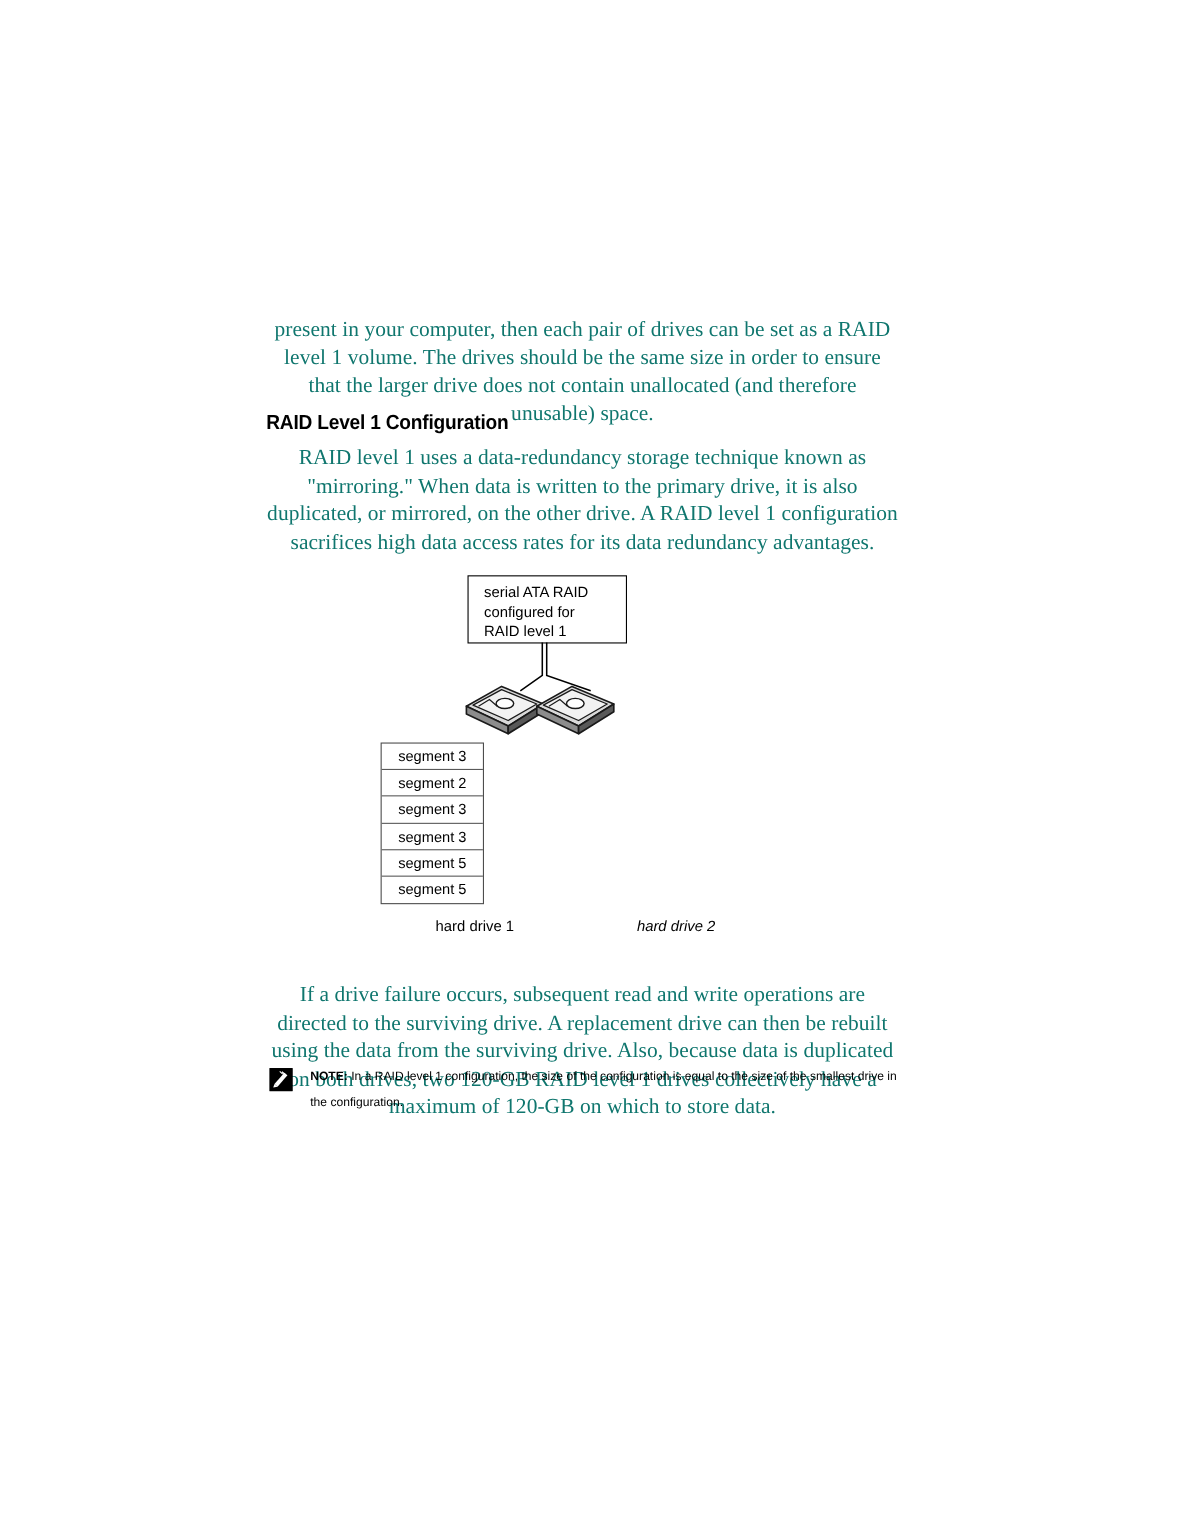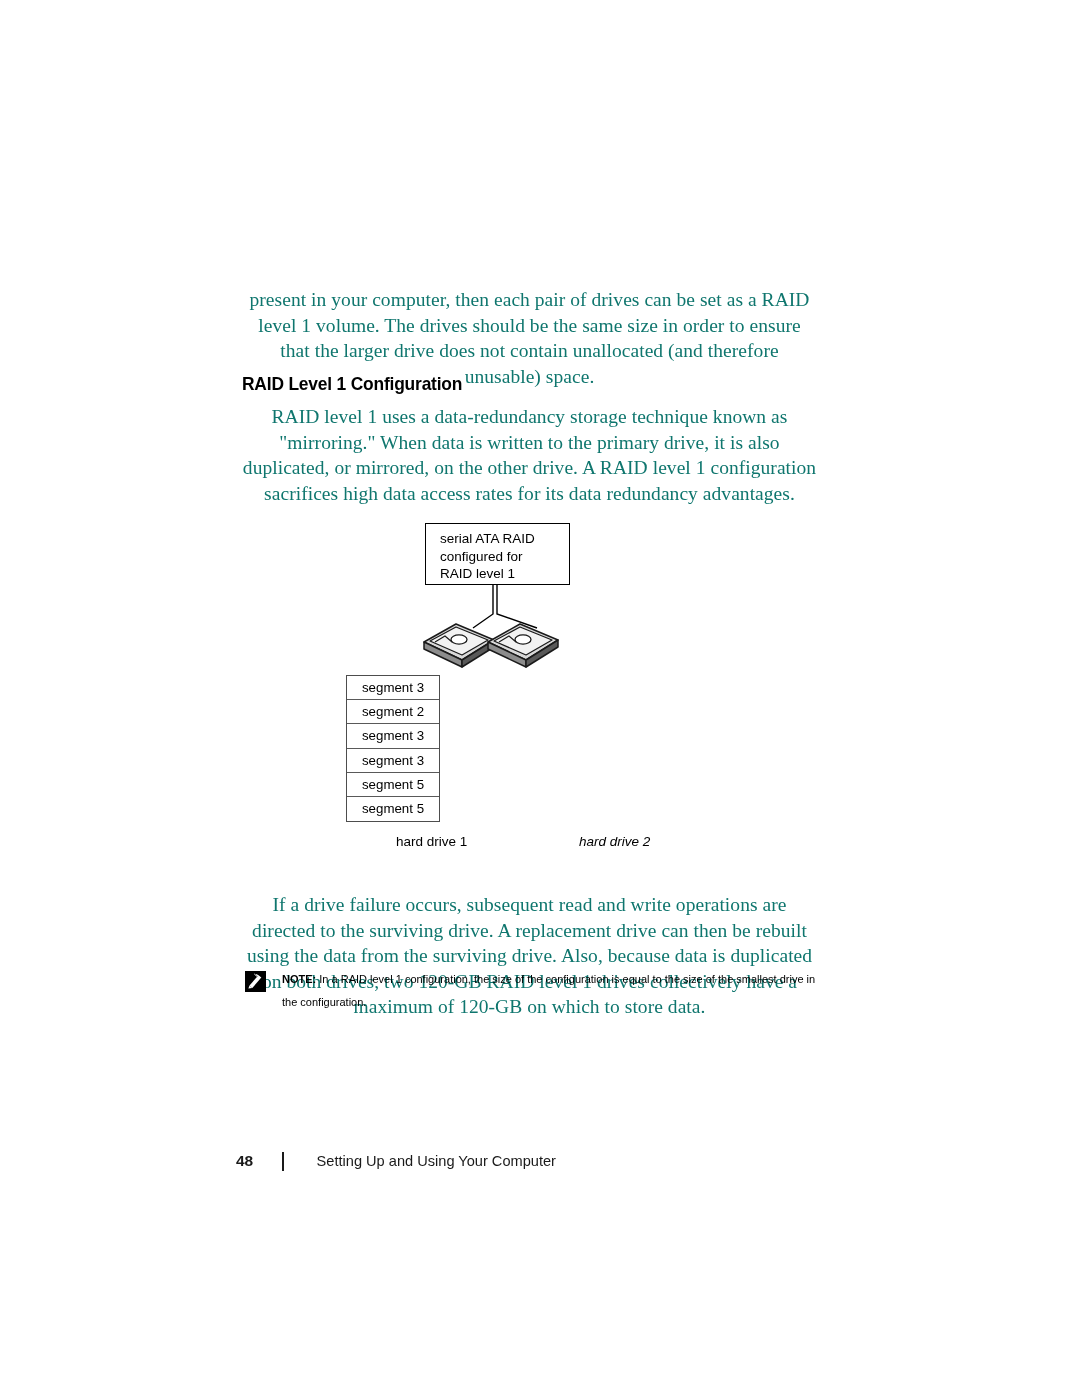--- a/index.html
+++ b/index.html
@@ -261,19 +261,14 @@
         <rect x="0" y="0" width="21" height="21" fill="#000000"></rect>
         <path d="M 4.5 14.5 L 13.5 4.2 L 16.3 6.6 L 7.3 16.9 Z" fill="#ffffff"></path>
         <path d="M 4.5 14.5 L 7.3 16.9 L 3.4 17.6 Z" fill="#ffffff"></path>
         <path d="M 11.3 3.4 L 14.2 5.9" stroke="#ffffff" stroke-width="1.2" fill="none"></path>
         <path d="M 9.3 3.0 L 12.0 5.4" stroke="#ffffff" stroke-width="1.0" fill="none"></path>
       </svg>
     </div>
     <div class="note-text"><b>NOTE:</b><span> In a RAID level 1 configuration, the size of the configuration is equal to the size of the smallest drive in the configuration.</span></div>
   </div>
 
-  <div class="footer">
-    <div class="footer-page">48</div>
-    <div class="footer-rule"></div>
-    <div class="footer-title">Setting Up and Using Your Computer</div>
-  </div>
 
 </div>
 
 </body></html>

